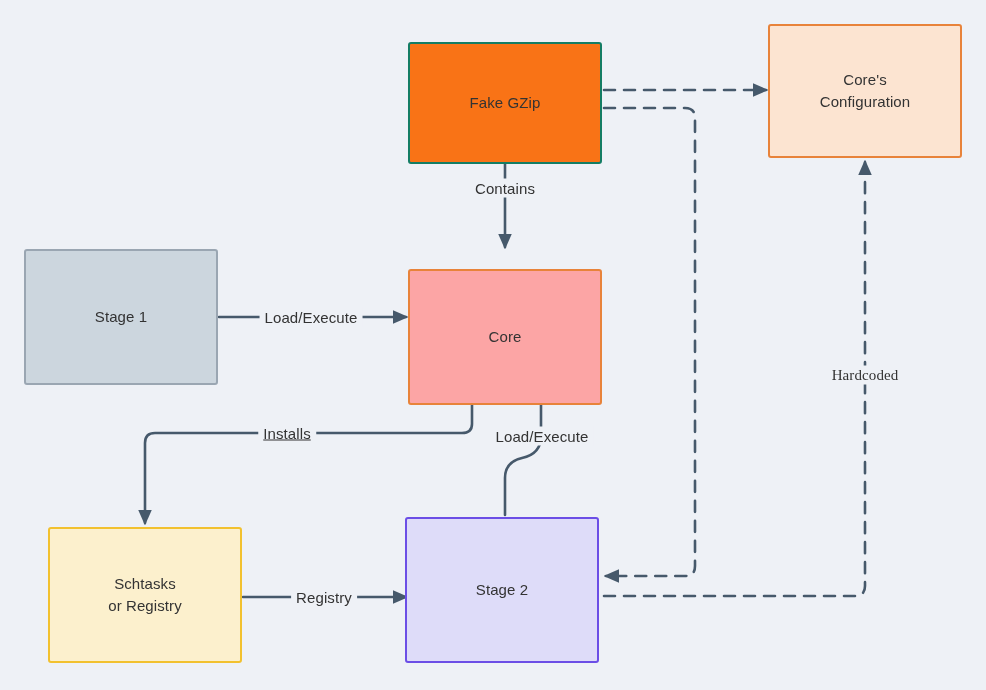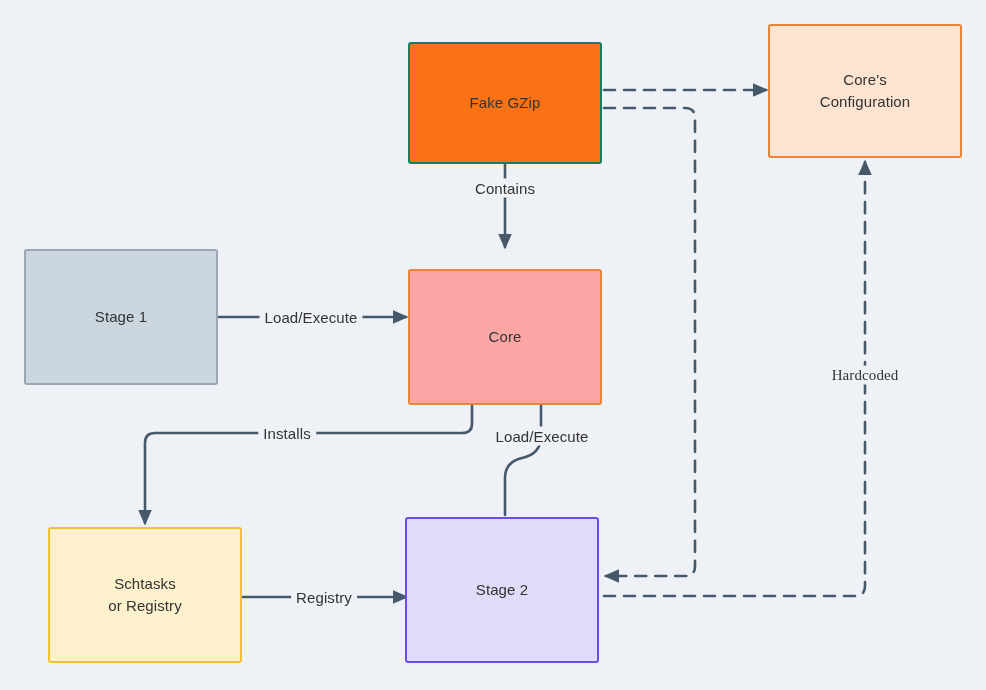--- a/index.html
+++ b/index.html
@@ -115,21 +115,21 @@
   </div>
 
   <div class="node" style="left:405px; top:517px; width:194px; height:146px; background:#dedcf9; border-color:#6b4ee6;">
     <span>Stage 2</span>
   </div>
 
   <div class="edge-label" style="left:505px; top:188px;">Contains</div>
 
   <div class="edge-label" style="left:311px; top:317px;">Load/Execute</div>
 
-  <div class="edge-label" style="left:287px; top:433px;">Installs</div>
+  <div class="edge-label" style="left:287px; top:433px;text-decoration:underline;">Installs</div>
 
   <div class="edge-label" style="left:542px; top:436px;">Load/Execute</div>
 
   <div class="edge-label" style="left:324px; top:597px;">Registry</div>
 
   <div class="edge-label" style="left:865px; top:375px;font-family:Liberation Serif, serif;">Hardcoded</div>
 
 </div>
 
 </body></html>

